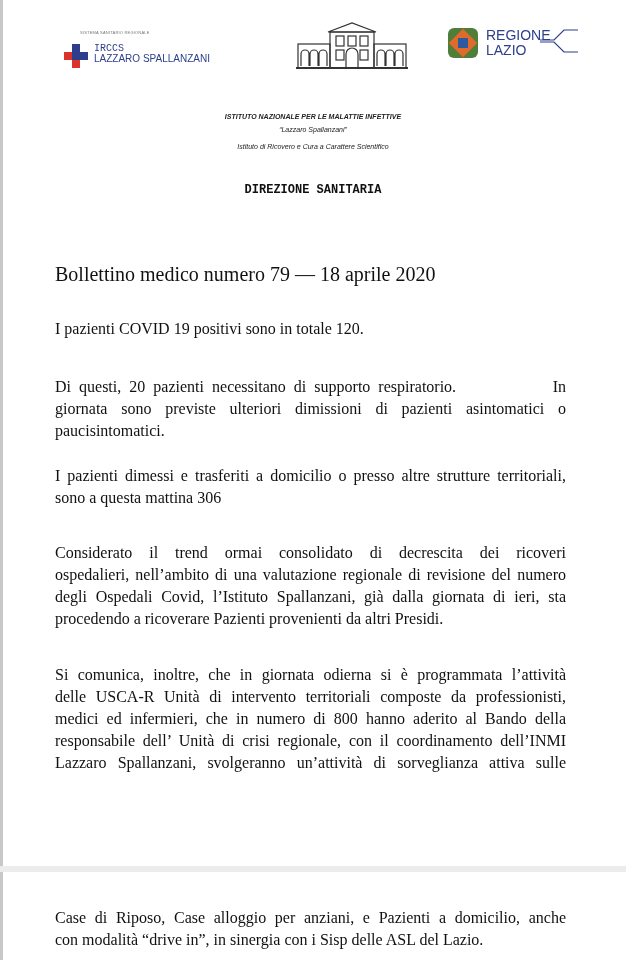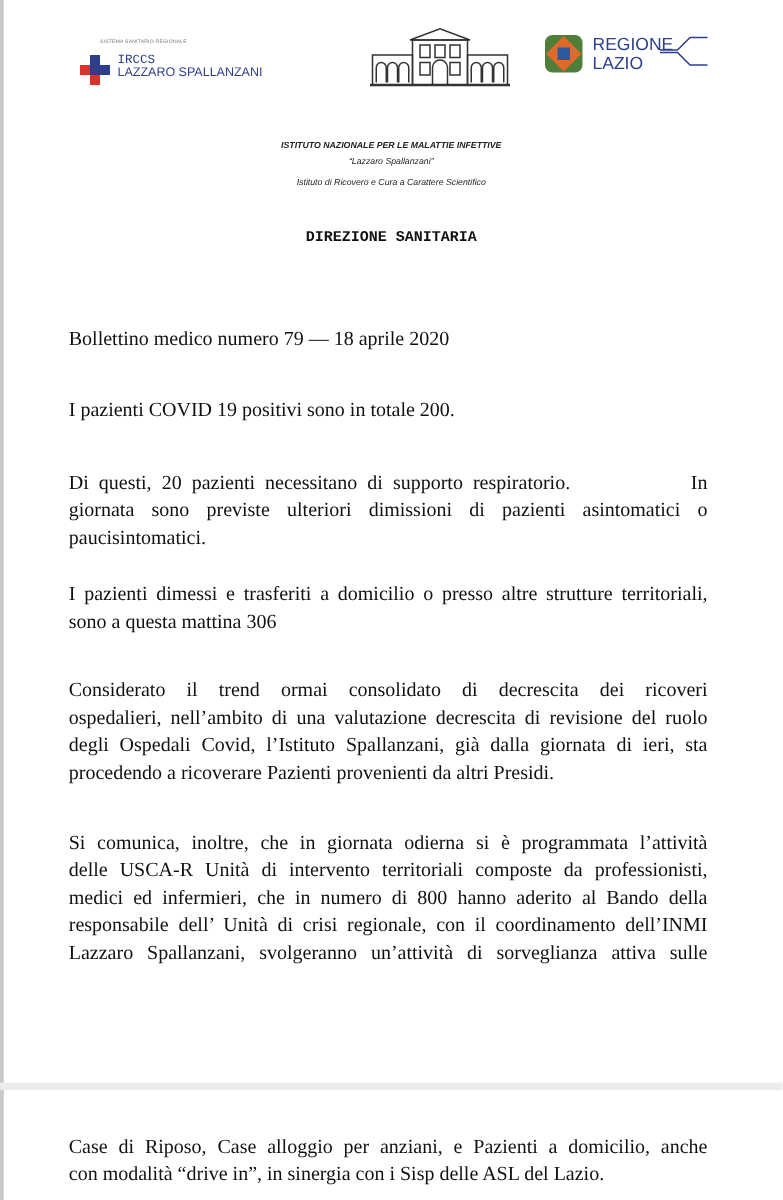--- a/index.html
+++ b/index.html
@@ -14,36 +14,36 @@
   .irccs-cross { position:absolute; left:2px; top:14px; width:24px; height:24px; }
   .irccs-cross .v { position:absolute; left:8px; top:0; width:8px; height:24px; background:#2c3e8c; }
   .irccs-cross .h { position:absolute; left:0; top:8px; width:24px; height:8px; background:#2c3e8c; }
   .irccs-cross .r1 { position:absolute; left:0; top:8px; width:8px; height:8px; background:#d9332b; }
   .irccs-cross .r2 { position:absolute; left:8px; top:16px; width:8px; height:8px; background:#d9332b; }
   .irccs-t1 { position:absolute; left:32px; top:14px; font-family:Liberation Mono, monospace; font-size:10px; color:#2c3e8c; line-height:10px; }
   .irccs-t2 { position:absolute; left:32px; top:24px; font-family:"Liberation Sans", sans-serif; font-size:10px; color:#2c3e8c; line-height:10px; white-space:nowrap; }
 
   .logo-building { position:absolute; left:296px; top:20px; width:112px; height:50px; }
 
-  .logo-lazio { position:absolute; left:436px; top:26px; width:132px; height:38px; }
+  .logo-lazio { position:absolute; left:448px; top:26px; width:132px; height:38px; }
   .lazio-emblem { position:absolute; left:0; top:2px; width:30px; height:30px; border-radius:6px; background:#4f7d3a; }
   .lazio-emblem .in { position:absolute; left:5px; top:5px; width:20px; height:20px; transform:rotate(45deg); background:#e06a2a; }
   .lazio-emblem .in2 { position:absolute; left:10px; top:10px; width:10px; height:10px; background:#2c5aa0; }
   .lazio-t1 { position:absolute; left:38px; top:2px; font-family:"Liberation Sans", sans-serif; font-size:14px; color:#2c3e8c; line-height:15px; }
   .lazio-t2 { position:absolute; left:38px; top:17px; font-family:"Liberation Sans", sans-serif; font-size:14px; color:#2c3e8c; line-height:15px; }
   .lazio-lines { position:absolute; left:92px; top:0px; width:40px; height:36px; }
 
   
   .inst { position:absolute; left:0; width:626px; text-align:center; font-family:"Liberation Sans", sans-serif; font-style:italic; color:#222; }
   .inst1 { top:113px; font-size:7px; font-weight:bold; }
   .inst2 { top:126px; font-size:7px; }
   .inst3 { top:143px; font-size:7px; }
   .direzione { position:absolute; left:0; top:183px; width:626px; text-align:center; font-family:Liberation Mono, monospace; font-weight:bold; font-size:12px; color:#111; }
 
-  .title { position:absolute; left:55px; top:263px; font-size:16px; white-space:nowrap; }
+  .title { position:absolute; left:55px; top:263px; font-size:20px; white-space:nowrap; }
   .p { position:absolute; left:55px; width:511px; font-size:16px; line-height:22px; text-align:justify; }
   .p1 { top:318px; }
   .p2 { top:376px; }
   .p3 { top:465px; }
   .p4 { top:542px; }
   .p5 { top:664px; }
   .p6 { top:907px; }
   .line { display:block; white-space:nowrap; }
   .jl { display:block; text-align:justify; text-align-last:justify; }
 </style>
@@ -95,37 +95,37 @@
 </div>
 
 <div class="inst inst1">ISTITUTO NAZIONALE PER LE MALATTIE INFETTIVE</div>
 <div class="inst inst2">“Lazzaro Spallanzani”</div>
 <div class="inst inst3">Istituto di Ricovero e Cura a Carattere Scientifico</div>
 <div class="direzione">DIREZIONE SANITARIA</div>
 
 <div class="title">Bollettino medico numero 79 — 18 aprile 2020</div>
 
 <div class="p p1">
-  <span class="line">I pazienti COVID 19 positivi sono in totale 200.</span>
+  <span class="line">I pazienti COVID 19 positivi sono in totale 120.</span>
 </div>
 
 <div class="p p2">
   <span class="jl" style="white-space:pre;">Di questi, 20 pazienti necessitano di supporto respiratorio.            In</span>
   <span class="jl">giornata sono previste ulteriori dimissioni di pazienti asintomatici o</span>
   <span class="line">paucisintomatici.</span>
 </div>
 
 <div class="p p3">
   <span class="jl">I pazienti dimessi e trasferiti a domicilio o presso altre strutture territoriali,</span>
   <span class="line">sono a questa mattina 306</span>
 </div>
 
 <div class="p p4">
   <span class="jl">Considerato il trend ormai consolidato di decrescita dei ricoveri</span>
-  <span class="jl">ospedalieri, nell’ambito di una valutazione decrescita di revisione del ruolo</span>
+  <span class="jl">ospedalieri, nell’ambito di una valutazione regionale di revisione del numero</span>
   <span class="jl">degli Ospedali Covid, l’Istituto Spallanzani, già dalla giornata di ieri, sta</span>
   <span class="line">procedendo a ricoverare Pazienti provenienti da altri Presidi.</span>
 </div>
 
 <div class="p p5">
   <span class="jl">Si comunica, inoltre,  che in giornata odierna si è programmata l’attività</span>
   <span class="jl">delle USCA-R Unità di intervento territoriali composte da professionisti,</span>
   <span class="jl">medici ed infermieri, che in numero di 800 hanno aderito al Bando della</span>
   <span class="jl">responsabile dell’ Unità di crisi regionale, con il coordinamento dell’INMI</span>
   <span class="jl">Lazzaro Spallanzani, svolgeranno un’attività di sorveglianza attiva sulle</span>

